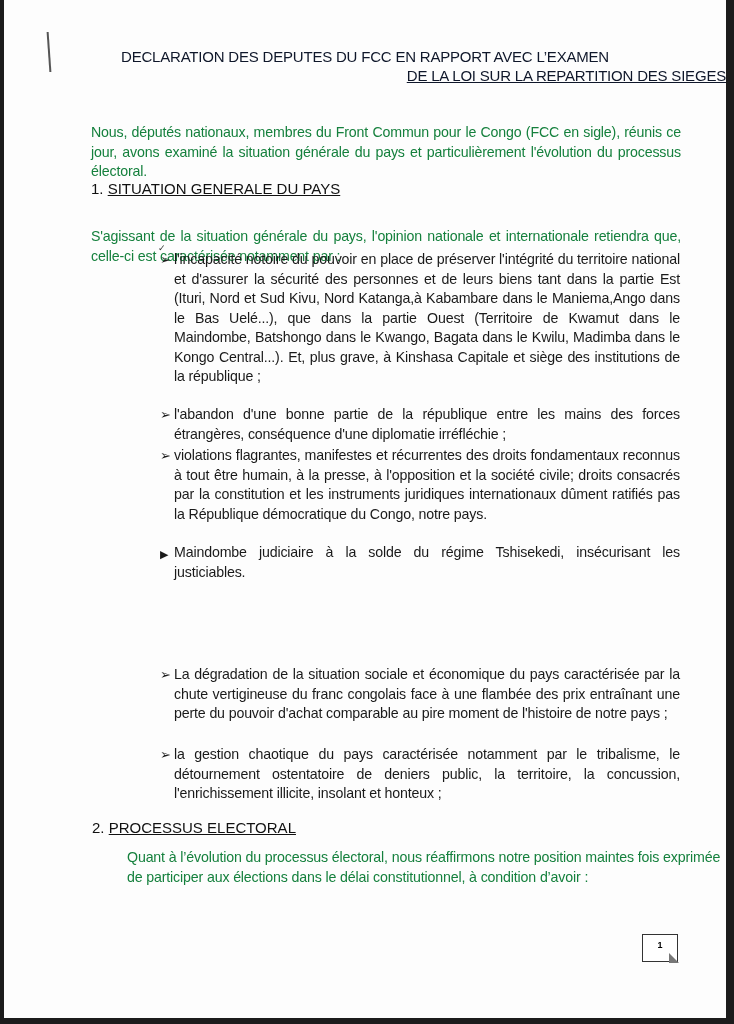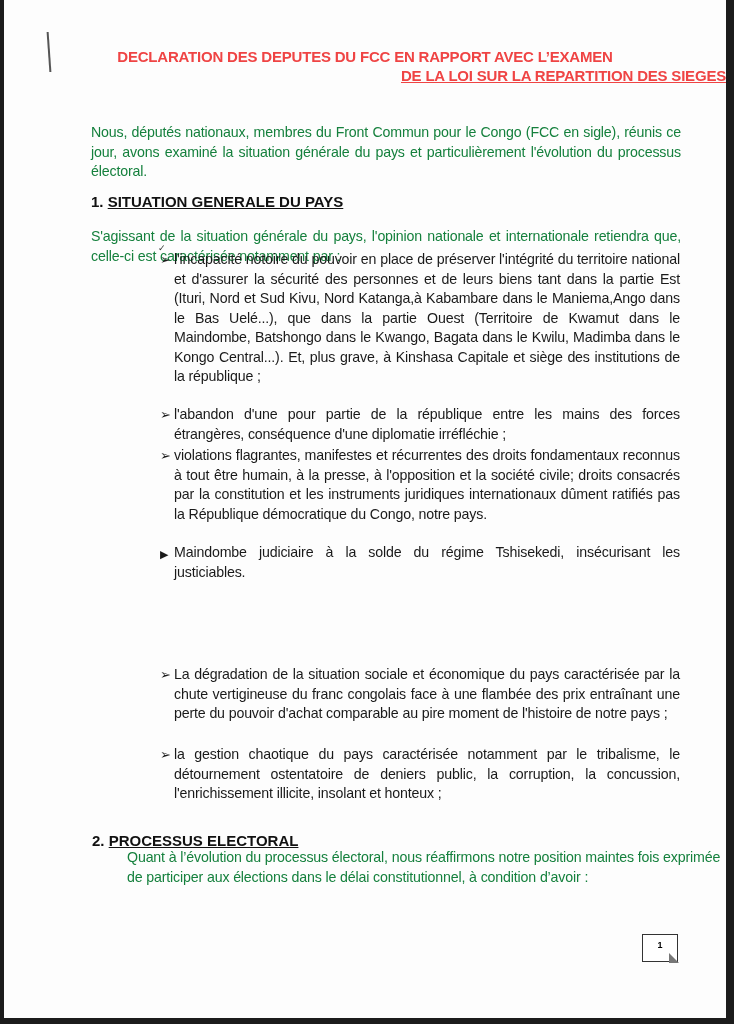--- a/index.html
+++ b/index.html
@@ -12,31 +12,31 @@
   .page {
     position: absolute; left: 4px; top: 0; width: 722px; height: 1018px;
     background: #fdfdfd;
   }
   .pen-mark {
     position: absolute; left: 44px; top: 32px; width: 2px; height: 40px;
     background: #555; transform: rotate(-4deg);
   }
   .title {
     position: absolute; left: 0; top: 47px; width: 722px; text-align: center;
-    font-weight: bold; font-size: 15px; line-height: 19px; color: #ef4444;
+    font-weight: normal; font-size: 15px; line-height: 19px; color: #0f172a;
     letter-spacing: -0.2px;
   }
   .title .l2 { text-decoration: underline; text-align: right; }
   .text {
     position: absolute; color: #15803d; font-size: 14.2px; line-height: 19.5px;
     letter-spacing: -0.15px;
   }
   .para { text-align: justify; }
   .heading {
-    position: absolute; font-weight: bold; font-size: 15px; color: #111; margin-top: 13px;
+    position: absolute; font-weight: normal; font-size: 15px; color: #111;
   }
   .heading .hl { text-decoration: underline; }
   .bullet {
     position: absolute; left: 156px; width: 520px;
     font-size: 14.2px; line-height: 19.5px; color: #1a1a1a;
     letter-spacing: -0.15px;
   }
   .bullet .arrow { position: absolute; left: 0; top: 0; font-size: 13px; }
   .bullet .btext { margin-left: 14px; text-align: justify; display: block; }
   .tick { position: absolute; left: 154px; top: 243px; font-size: 9px; color: #333; }
@@ -71,41 +71,41 @@
 
   <div class="tick">✓</div>
 
   <div class="bullet" style="top:250px;">
     <span class="arrow">➢</span>
     <span class="btext">l'incapacité notoire du pouvoir en place de préserver l'intégrité du territoire national et d'assurer la sécurité des personnes  et  de leurs biens tant dans la partie Est (Ituri, Nord et Sud Kivu, Nord Katanga,à Kabambare dans le Maniema,Ango dans le Bas Uelé...), que dans la partie Ouest (Territoire de Kwamut dans le Maindombe, Batshongo dans le Kwango, Bagata dans le Kwilu, Madimba dans le  Kongo Central...).  Et, plus grave, à Kinshasa Capitale et siège des institutions de la république ;</span>
   </div>
 
   <div class="bullet" style="top:405px;">
     <span class="arrow">➢</span>
-    <span class="btext">l'abandon  d'une pour partie de la république entre les mains des forces étrangères, conséquence  d'une diplomatie irréfléchie ;</span>
+    <span class="btext">l'abandon  d'une bonne partie de la république entre les mains des forces étrangères, conséquence  d'une diplomatie irréfléchie ;</span>
   </div>
 
   <div class="bullet" style="top:446px;">
     <span class="arrow">➢</span>
     <span class="btext">violations flagrantes, manifestes et récurrentes des droits fondamentaux reconnus à tout être humain, à la presse, à l'opposition et la société civile; droits consacrés par la constitution et les instruments juridiques internationaux  dûment ratifiés pas la République démocratique du Congo, notre pays.</span>
   </div>
 
   <div class="bullet" style="top:543px;">
     <span class="arrow" style="font-size:11px; top:2px;">▶</span>
     <span class="btext">Maindombe judiciaire à la solde du régime Tshisekedi, insécurisant les justiciables.</span>
   </div>
 
   <div class="bullet" style="top:665px;">
     <span class="arrow">➢</span>
     <span class="btext">La dégradation de la situation  sociale et économique  du pays caractérisée par la chute vertigineuse du franc congolais  face à une flambée des prix  entraînant une perte du pouvoir d'achat comparable au pire moment de l'histoire de notre pays ;</span>
   </div>
 
   <div class="bullet" style="top:745px;">
     <span class="arrow">➢</span>
-    <span class="btext">la  gestion chaotique du pays caractérisée notamment par le tribalisme, le détournement ostentatoire de deniers public, la corruption, la concussion, l'enrichissement illicite, insolant et honteux ;</span>
+    <span class="btext">la  gestion chaotique du pays caractérisée notamment par le tribalisme, le détournement ostentatoire de deniers public, la territoire, la concussion, l'enrichissement illicite, insolant et honteux ;</span>
   </div>
 
   <div class="heading" style="left:88px; top:819px;">
     <span>2. </span><span class="hl">PROCESSUS ELECTORAL</span>
   </div>
 
   <div class="text" style="left:87px; top:848px; width:596px;margin-left:36px;"> Quant à l’évolution du processus électoral, nous réaffirmons  notre position maintes fois exprimée de participer aux élections dans le délai constitutionnel, à condition d’avoir :</div>
 
   <div class="page-num-box">
     <span>1</span>

